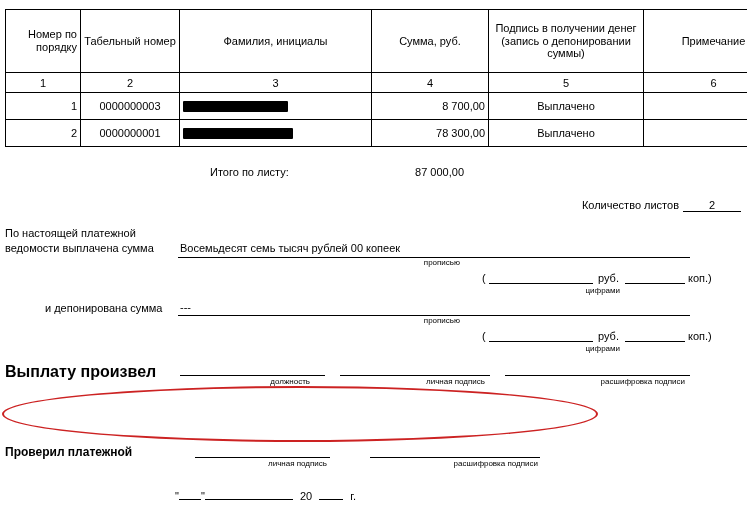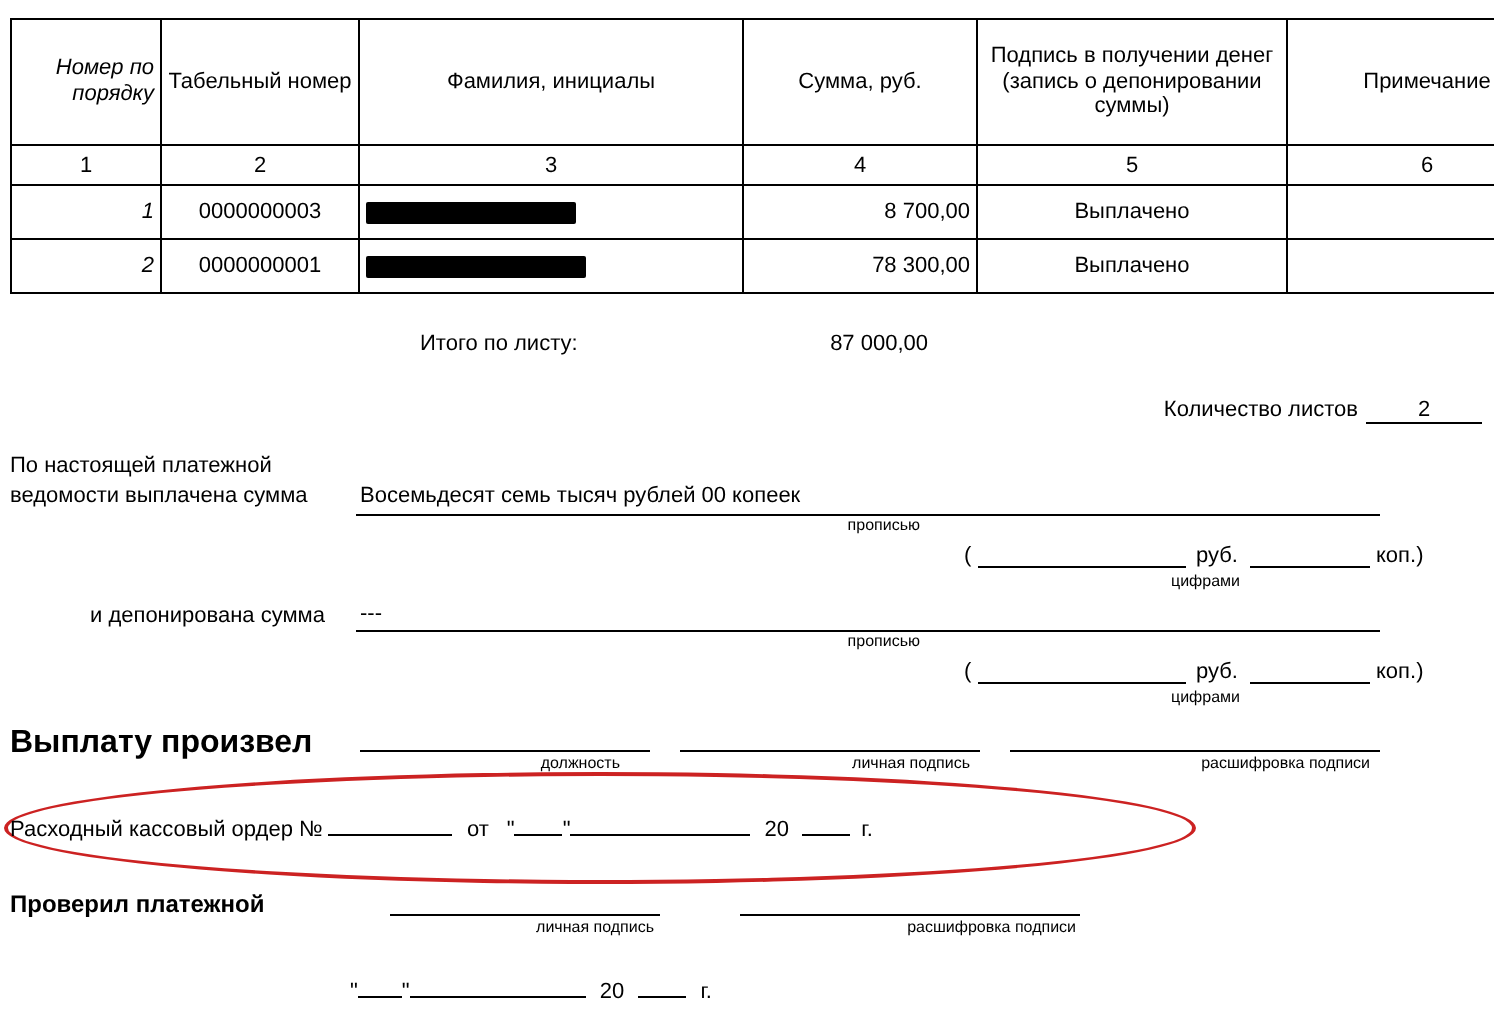--- a/index.html
+++ b/index.html
@@ -43,21 +43,21 @@
     line-height: 1.15;
   }
   .num-row td {
     text-align: center;
     height: 15px;
     font-size: 11px;
   }
   .data-row td {
     height: 22px;
   }
-  .c-order { width: 68px; text-align: right; padding-right: 6px; font-style: italic; }
+  .c-order { width: 68px; text-align: right; padding-right: 6px; }
   .c-tab   { width: 92px; text-align: center; }
   .c-fio   { width: 185px; text-align: left; padding-left: 8px; }
   .c-sum   { width: 110px; text-align: right; padding-right: 12px; }
   .c-sign  { width: 148px; text-align: center; }
   .c-note  { width: 133px; }
 
   .redacted {
     display: inline-block;
     background: #000000;
     color: transparent;
@@ -214,29 +214,20 @@
   <div class="txt bold" style="left:5px; top:354px; font-size:16px;">Выплату произвел</div>
   <div class="ruleline" style="left:180px; top:366px; width:145px;"></div>
   <div class="caption" style="left:195px; top:368px; width:115px;">должность</div>
   <div class="ruleline" style="left:340px; top:366px; width:150px;"></div>
   <div class="caption" style="left:345px; top:368px; width:140px;">личная подпись</div>
   <div class="ruleline" style="left:505px; top:366px; width:185px;"></div>
   <div class="caption" style="left:510px; top:368px; width:175px;">расшифровка подписи</div>
 
   <div class="ellipse"></div>
 
-  <div class="txt" style="left:5px; top:400px;">
-    <span>Расходный кассовый ордер №</span>
-    <span style="display:inline-block;border-bottom:1px solid #000;width:62px;"></span>
-    <span style="margin-left:4px;">от</span>
-    <span style="margin-left:6px;">"</span><span style="display:inline-block;border-bottom:1px solid #000;width:24px;"></span><span>"</span><span style="display:inline-block;border-bottom:1px solid #000;width:90px;"></span>
-    <span style="margin-left:4px;">20</span>
-    <span style="display:inline-block;border-bottom:1px solid #000;width:24px;margin-left:3px;"></span>
-    <span style="margin-left:3px;">г.</span>
-  </div>
 
   <div class="txt bold" style="left:5px; top:436px; font-size:12px;">Проверил платежной</div>
   <div class="ruleline" style="left:195px; top:448px; width:135px;"></div>
   <div class="caption" style="left:197px; top:450px; width:130px;">личная подпись</div>
   <div class="ruleline" style="left:370px; top:448px; width:170px;"></div>
   <div class="caption" style="left:372px; top:450px; width:166px;">расшифровка подписи</div>
 
   <div class="txt" style="left:175px; top:481px;">
     <span>"</span><span style="display:inline-block;border-bottom:1px solid #000;width:22px;"></span><span>"</span><span style="display:inline-block;border-bottom:1px solid #000;width:88px;"></span>
     <span style="margin-left:4px;">20</span>

